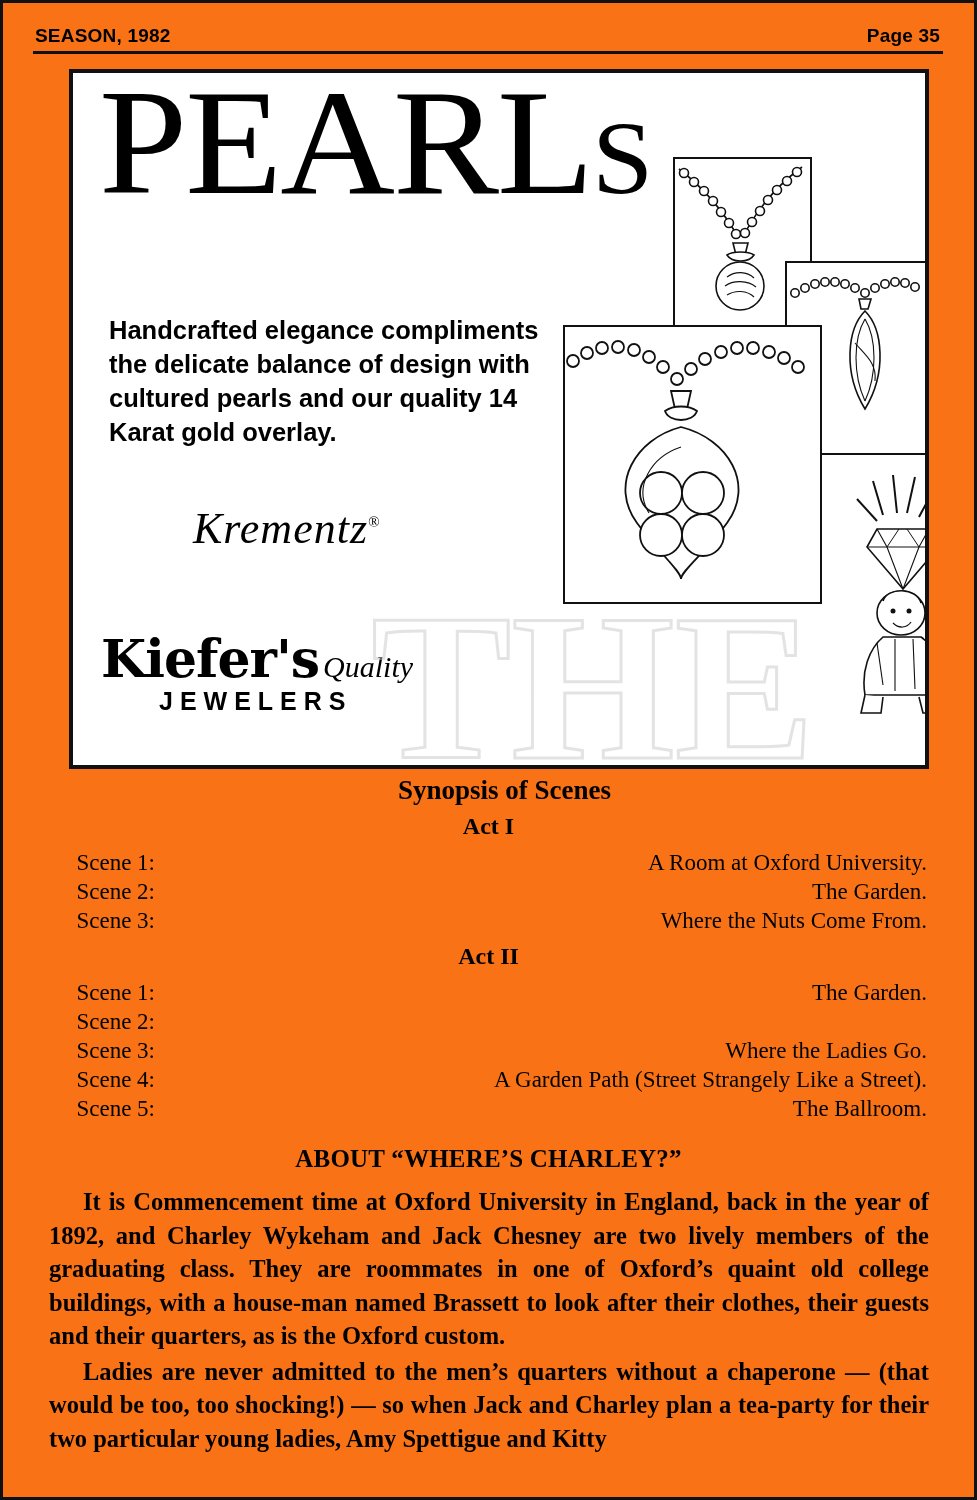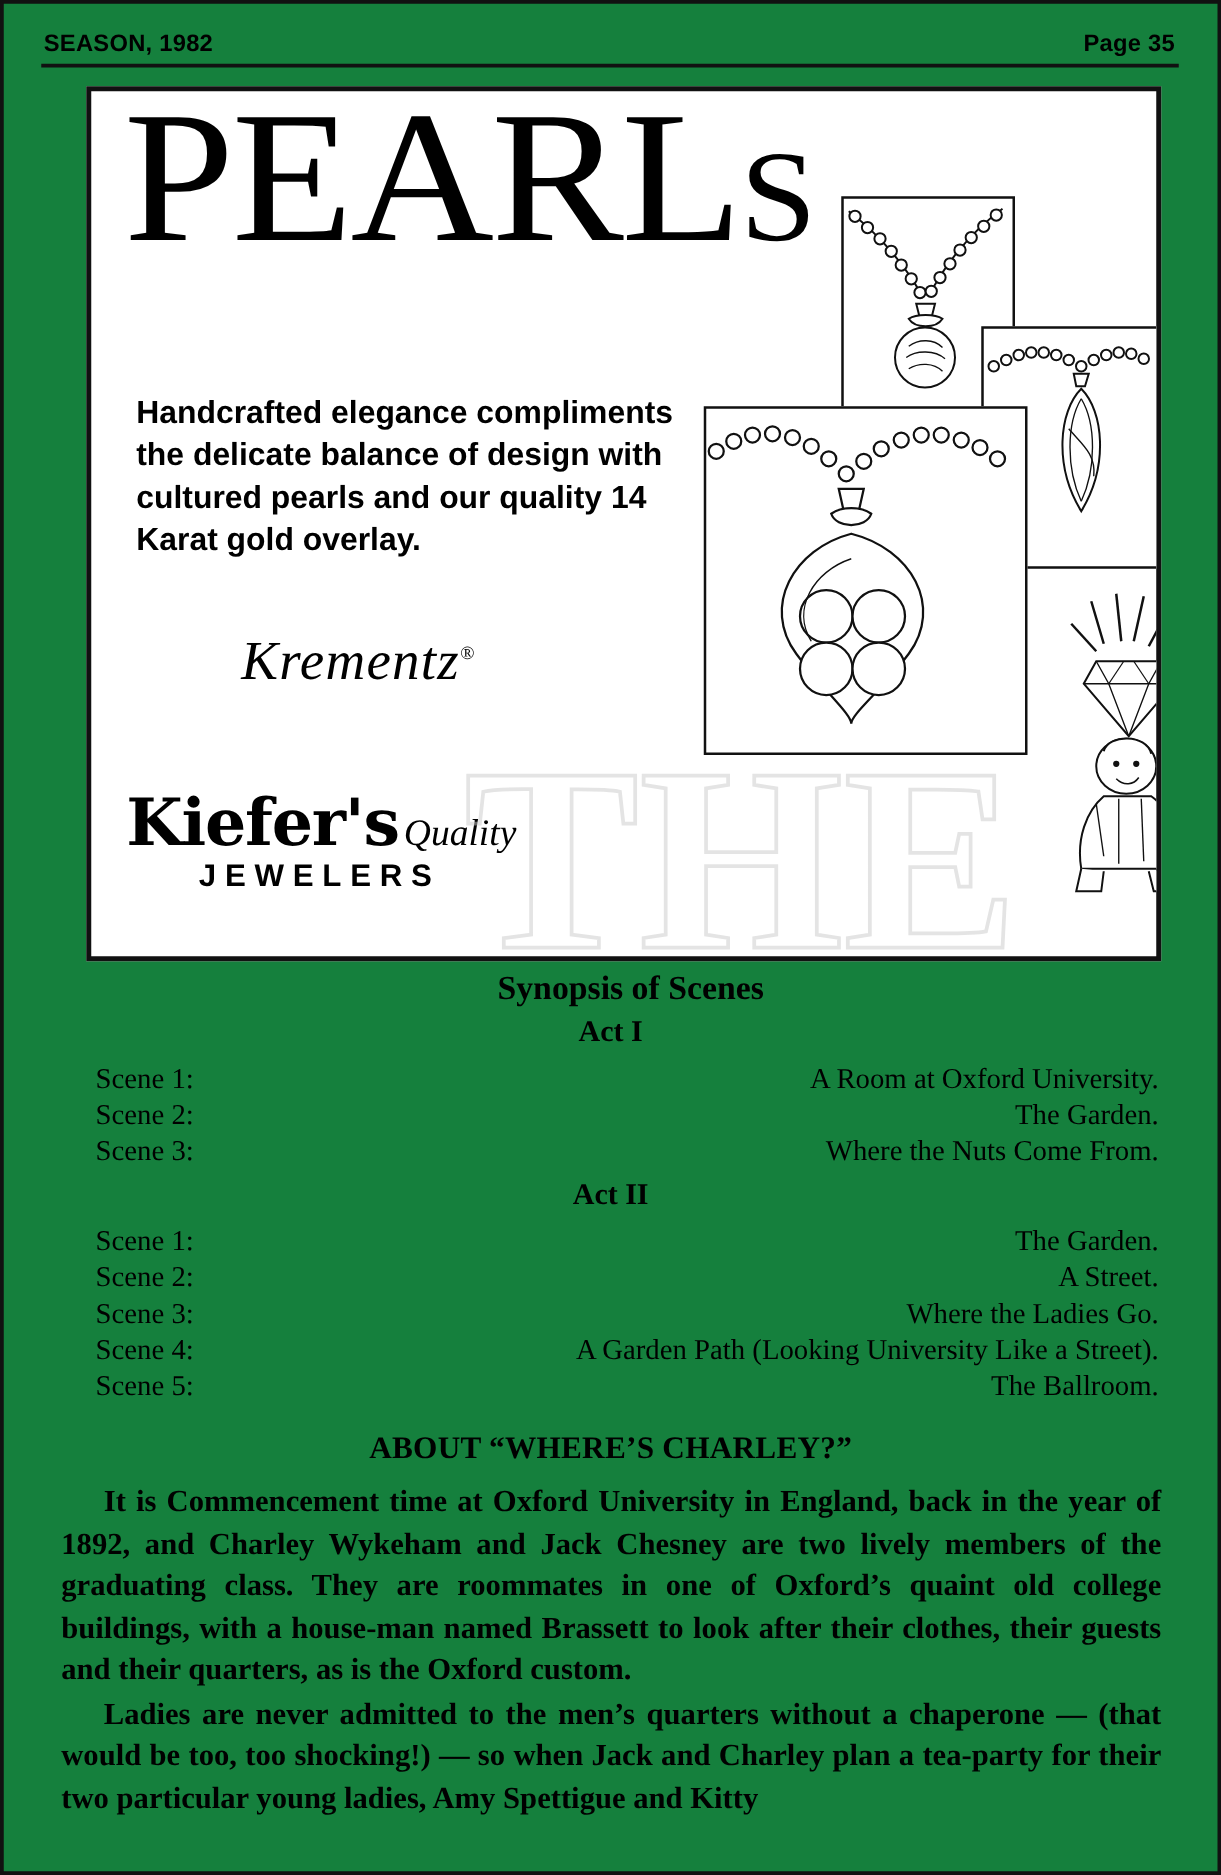--- a/index.html
+++ b/index.html
@@ -13,21 +13,21 @@
     font-family: "Liberation Serif", serif;
     color: #000000;
     position: relative;
     overflow: hidden;
   }
   .page {
     position: absolute;
     left: 0; top: 0;
     width: 977px;
     height: 1500px;
-    background: #15803d;
+    background: #f97316;
     border: 3px solid #111;
     box-sizing: border-box;
   }
   .inner {
     position: absolute;
     left: 18px; top: 10px;
     width: 935px;
     height: 1476px;
   }
 
@@ -396,29 +396,28 @@
     </div>
 
     <div class="act a2">Act II</div>
     <div class="scene-list l2">
       <div class="scene-row">
         <span class="lab">Scene 1:</span>
         <span class="txt">The Garden.</span>
       </div>
       <div class="scene-row">
         <span class="lab">Scene 2:</span>
-        <span class="txt">A Street.</span>
       </div>
       <div class="scene-row">
         <span class="lab">Scene 3:</span>
         <span class="txt">Where the Ladies Go.</span>
       </div>
       <div class="scene-row">
         <span class="lab">Scene 4:</span>
-        <span class="txt">A Garden Path (Looking University Like a Street).</span>
+        <span class="txt">A Garden Path (Street Strangely Like a Street).</span>
       </div>
       <div class="scene-row">
         <span class="lab">Scene 5:</span>
         <span class="txt">The Ballroom.</span>
       </div>
     </div>
 
     <div class="about-title">ABOUT “WHERE’S CHARLEY?”</div>
     <div class="about-body">
       <p>It is Commencement time at Oxford University in England, back in the year of 1892, and Charley Wykeham and Jack Chesney are two lively members of the graduating class. They are roommates in one of Oxford’s quaint old college buildings, with a house-man named Brassett to look after their clothes, their guests and their quarters, as is the Oxford custom.</p>

